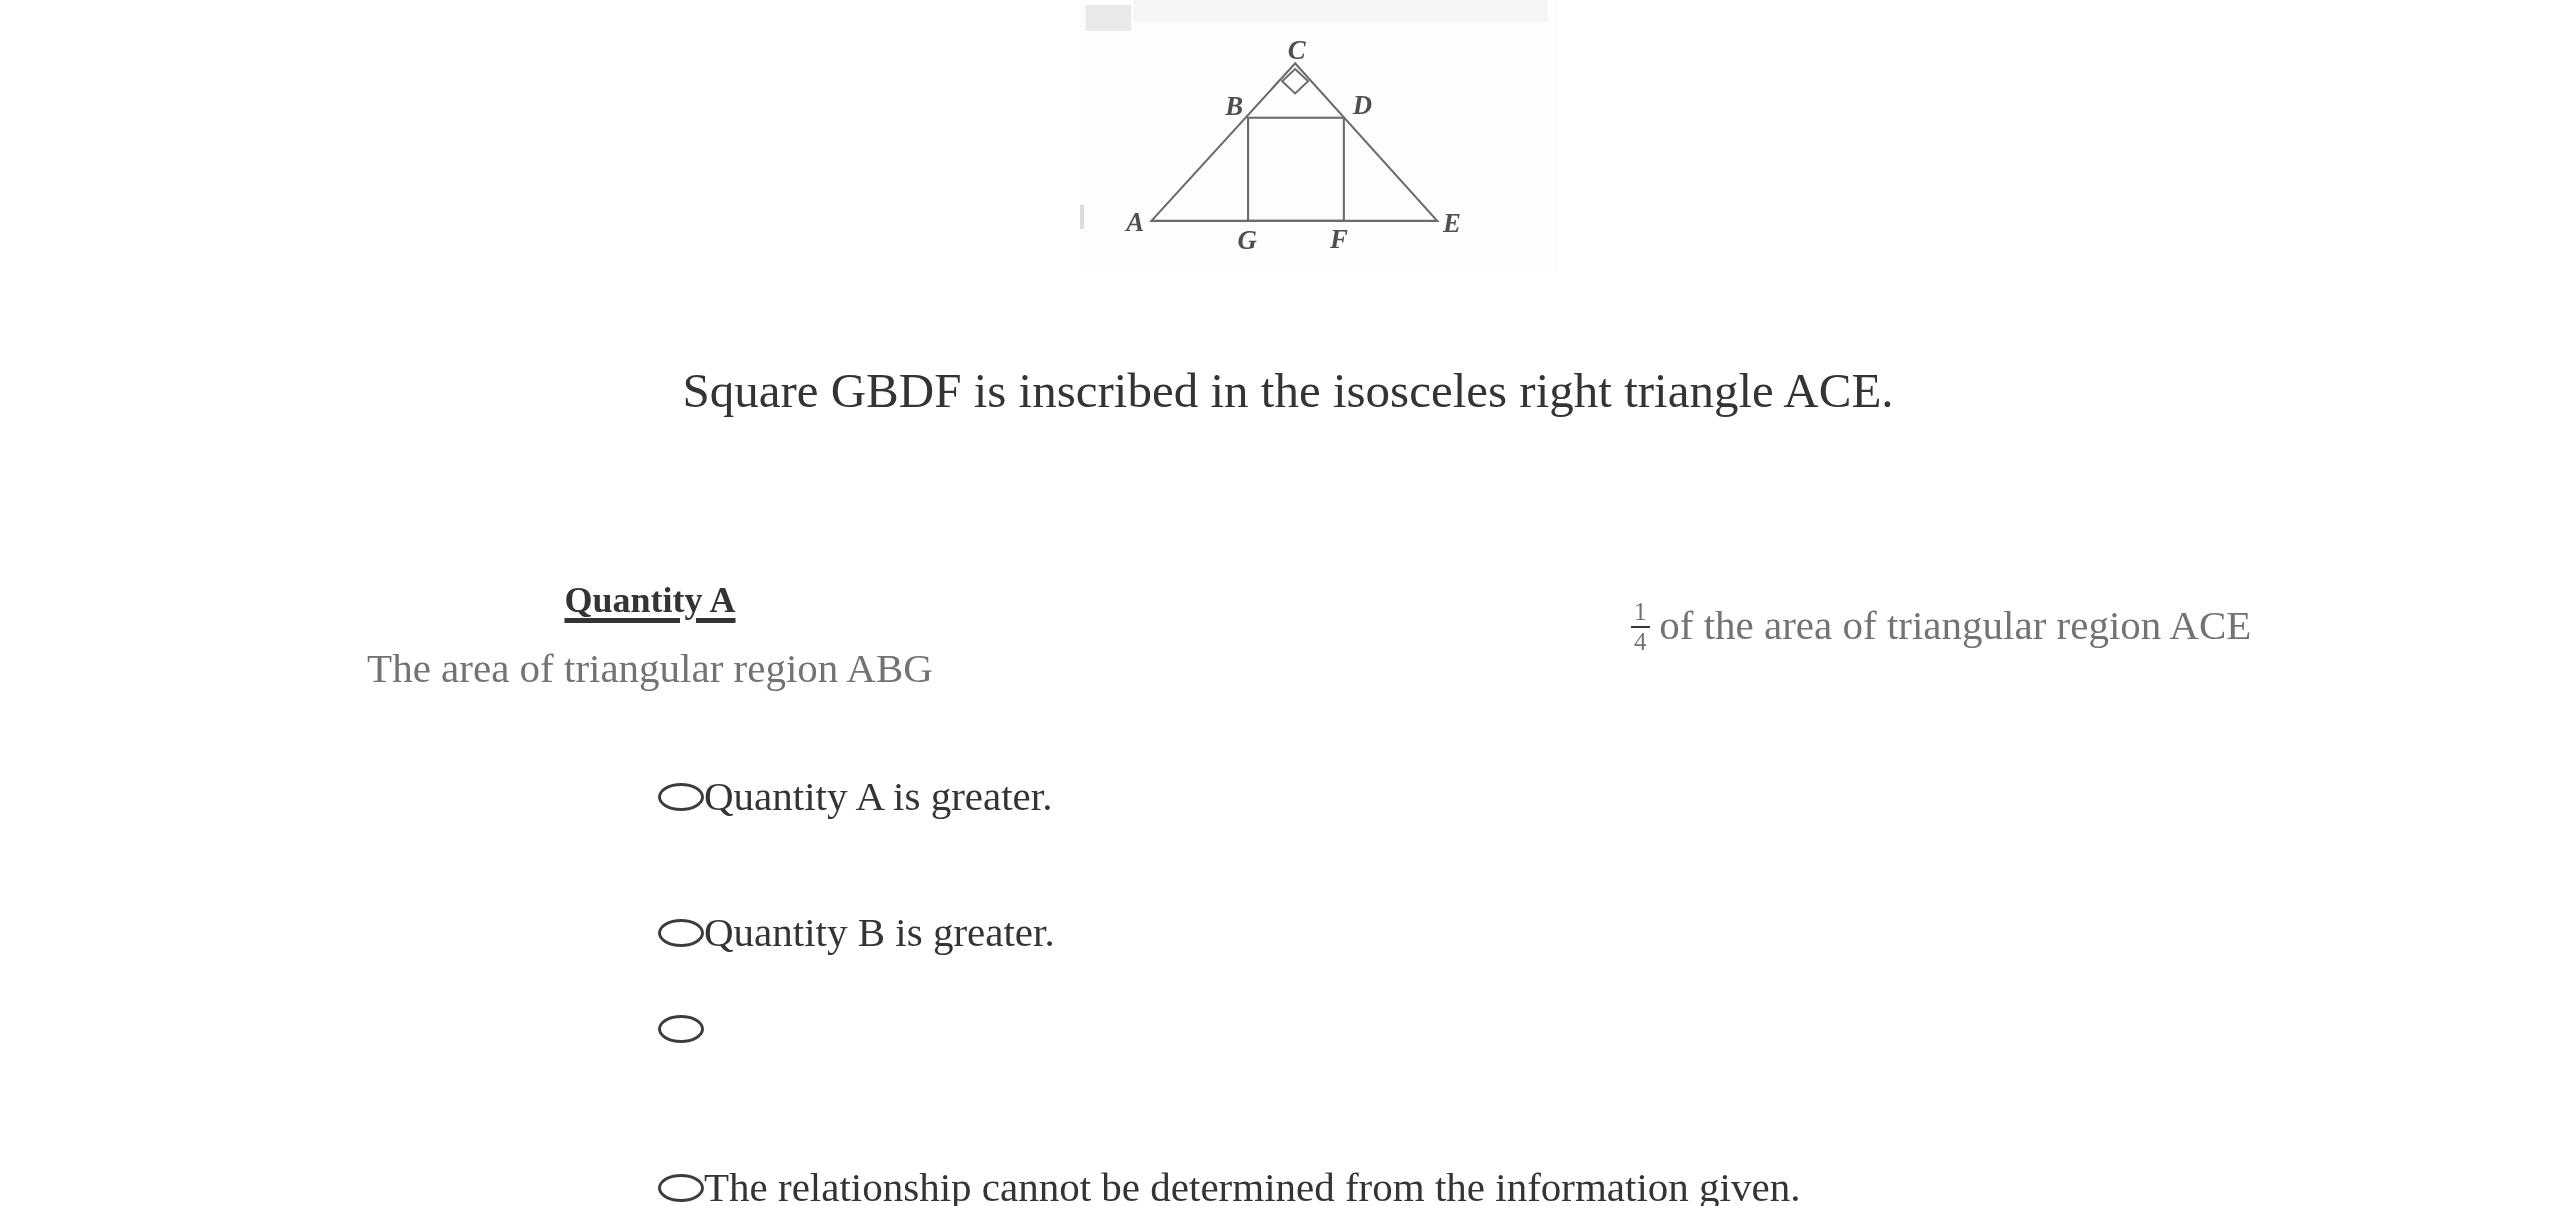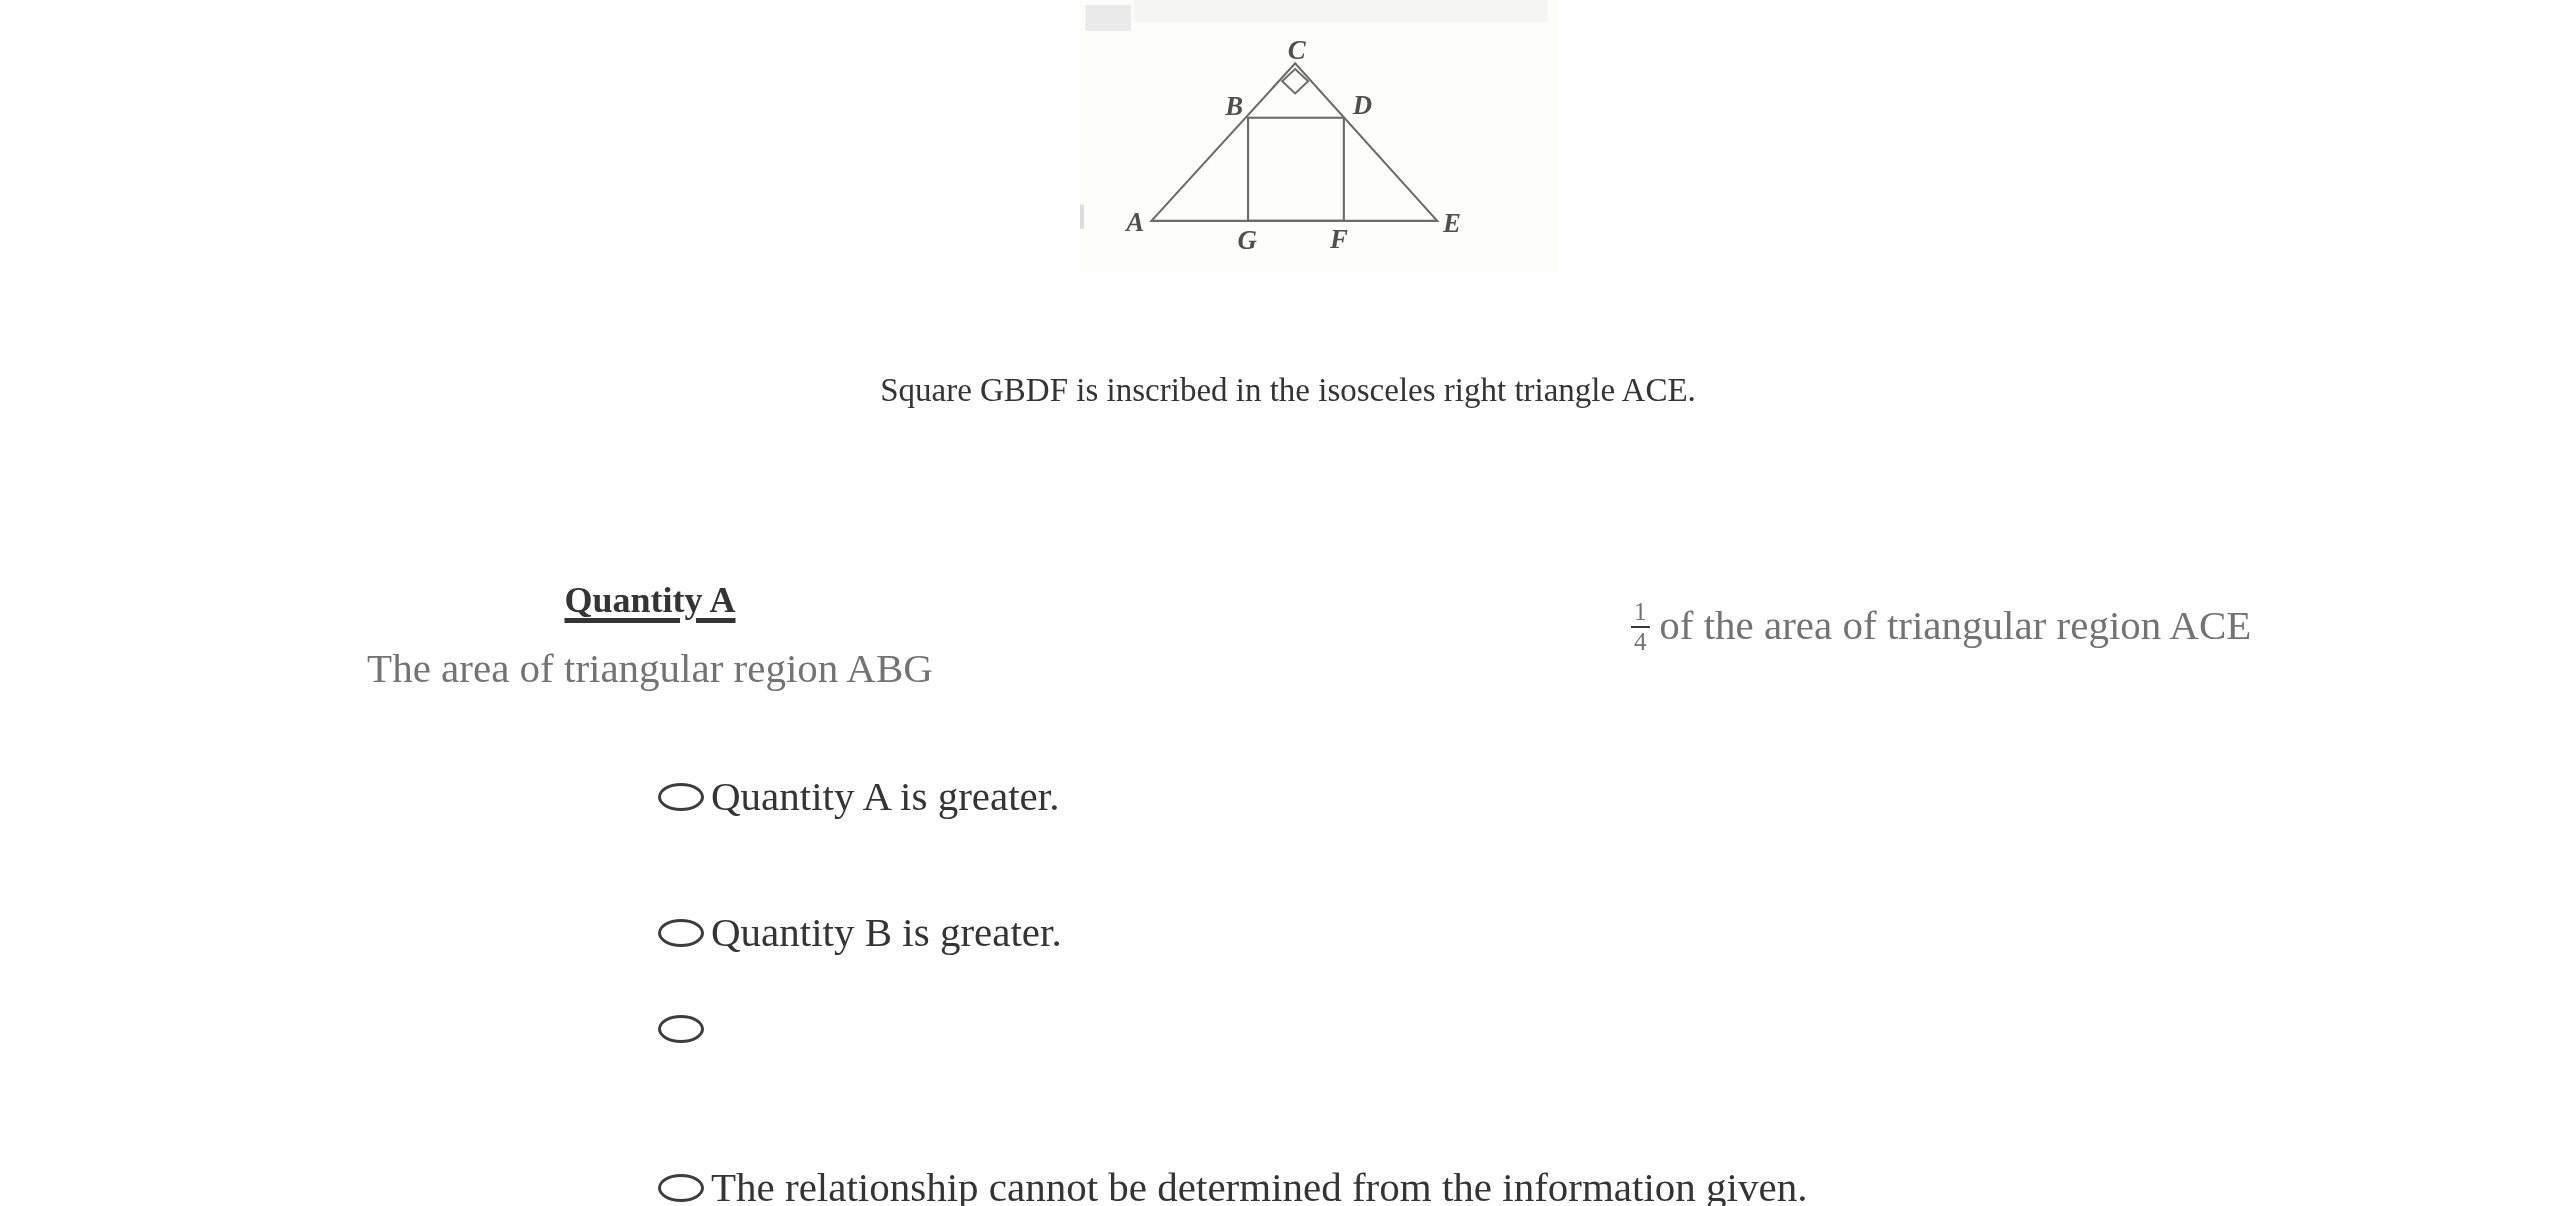--- a/index.html
+++ b/index.html
@@ -31,21 +31,21 @@
     fill: #4f4f4f;
   }
 
   
   .caption {
     position: absolute;
     left: 0;
     top: 367px;
     width: 2576px;
     text-align: center;
-    font-size: 33px;
+    font-size: 49px;
     line-height: 47px;
     color: #343434;
   }
 
   
   .qty-col {
     position: absolute;
     top: 577px;
     text-align: center;
   }
@@ -81,21 +81,21 @@
   }
   .fraction .num { border-bottom: 2.4px solid #383838; }
 
   
   .option-row {
     position: absolute;
     left: 658px;
     height: 45px;
     display: flex;
     align-items: center;
-    gap: 7px;
+    gap: 0;
     cursor: default;
   }
   .option-row.row-0 { top: 774px; }
   .option-row.row-1 { top: 910px; }
   .option-row.row-2 { top: 1006px; }
   .option-row.row-3 { top: 1165px; }
   .radio {
     width: 40px;
     height: 22px;
     border: 3.2px solid #3d3d3d;

